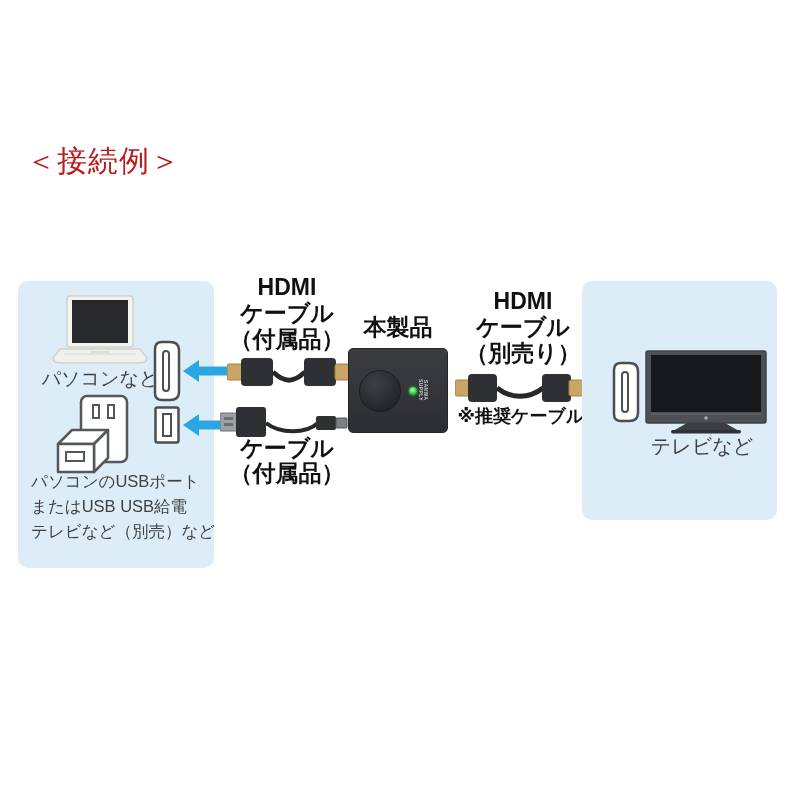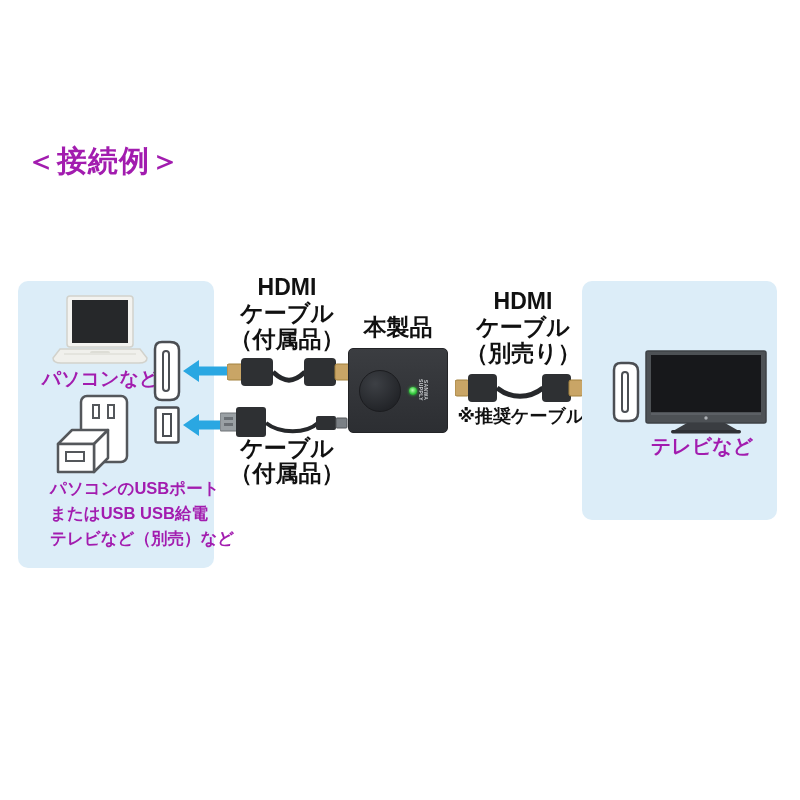--- a/index.html
+++ b/index.html
@@ -14,30 +14,30 @@
   html,body{margin:0;padding:0;}
   body{
     width:800px;height:800px;background:#ffffff;
     font-family:"Liberation Sans","DejaVu Sans",sans-serif;
     color:var(--ink);
   }
   .stage{position:relative;width:800px;height:800px;overflow:hidden;}
   .abs{position:absolute;}
   .title{
     position:absolute;left:26px;top:141px;margin:0;
-    font-size:30px;font-weight:bold;letter-spacing:1px;color:#a21caf;
+    font-size:30px;font-weight:normal;letter-spacing:1px;color:#b91c1c;
   }
   .panel{
     position:absolute;background:var(--panel-bg);border-radius:10px;
   }
   .panel-left{left:18px;top:281px;width:196px;height:287px;}
   .panel-right{left:582px;top:281px;width:195px;height:239px;}
-  .jp-label{font-weight:bold;color:#a21caf;}
+  .jp-label{font-weight:normal;color:#404040;}
   .pc-label{position:absolute;left:18px;top:85px;width:128px;text-align:center;font-size:19px;}
-  .power-note{position:absolute;left:13px;top:195px;font-size:16.5px;line-height:25px;white-space:nowrap;margin-left:19px;}
+  .power-note{position:absolute;left:13px;top:188px;font-size:16.5px;line-height:25px;white-space:nowrap;}
   .tv-label{position:absolute;left:60px;top:152px;width:120px;text-align:center;font-size:20px;}
   .cable-label{position:absolute;text-align:center;font-weight:bold;font-size:23px;line-height:26px;}
   .lbl-hdmi-left{left:225px;top:274px;width:124px;}
   .lbl-product{left:348px;top:314px;width:100px;}
   .lbl-hdmi-right{left:461px;top:288px;width:124px;}
   .lbl-usb{left:225px;top:436px;width:124px;line-height:25px;}
   .lbl-note{left:448px;top:405px;width:164px;font-size:18px;line-height:23px;}
   .device{
     position:absolute;left:348px;top:348px;width:100px;height:85px;
     background:linear-gradient(180deg,#3b3d41 0%,#2c2e32 100%);

